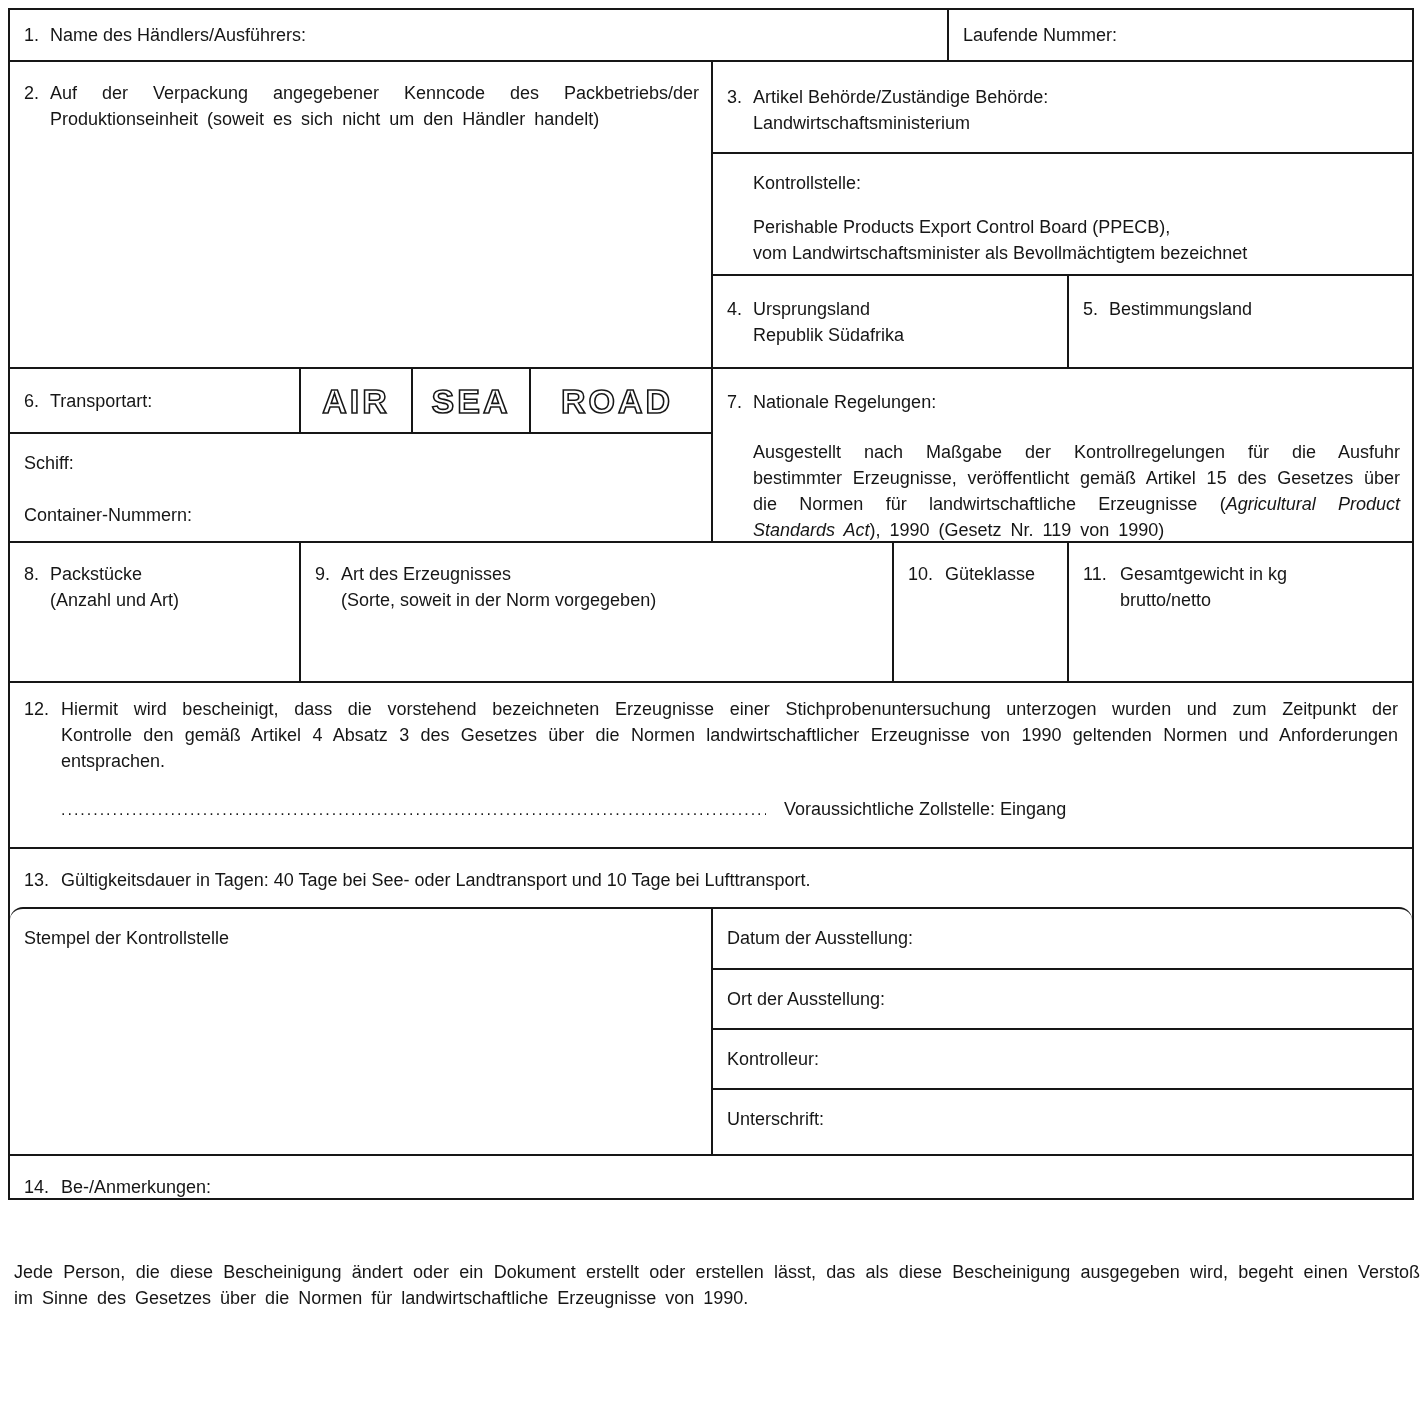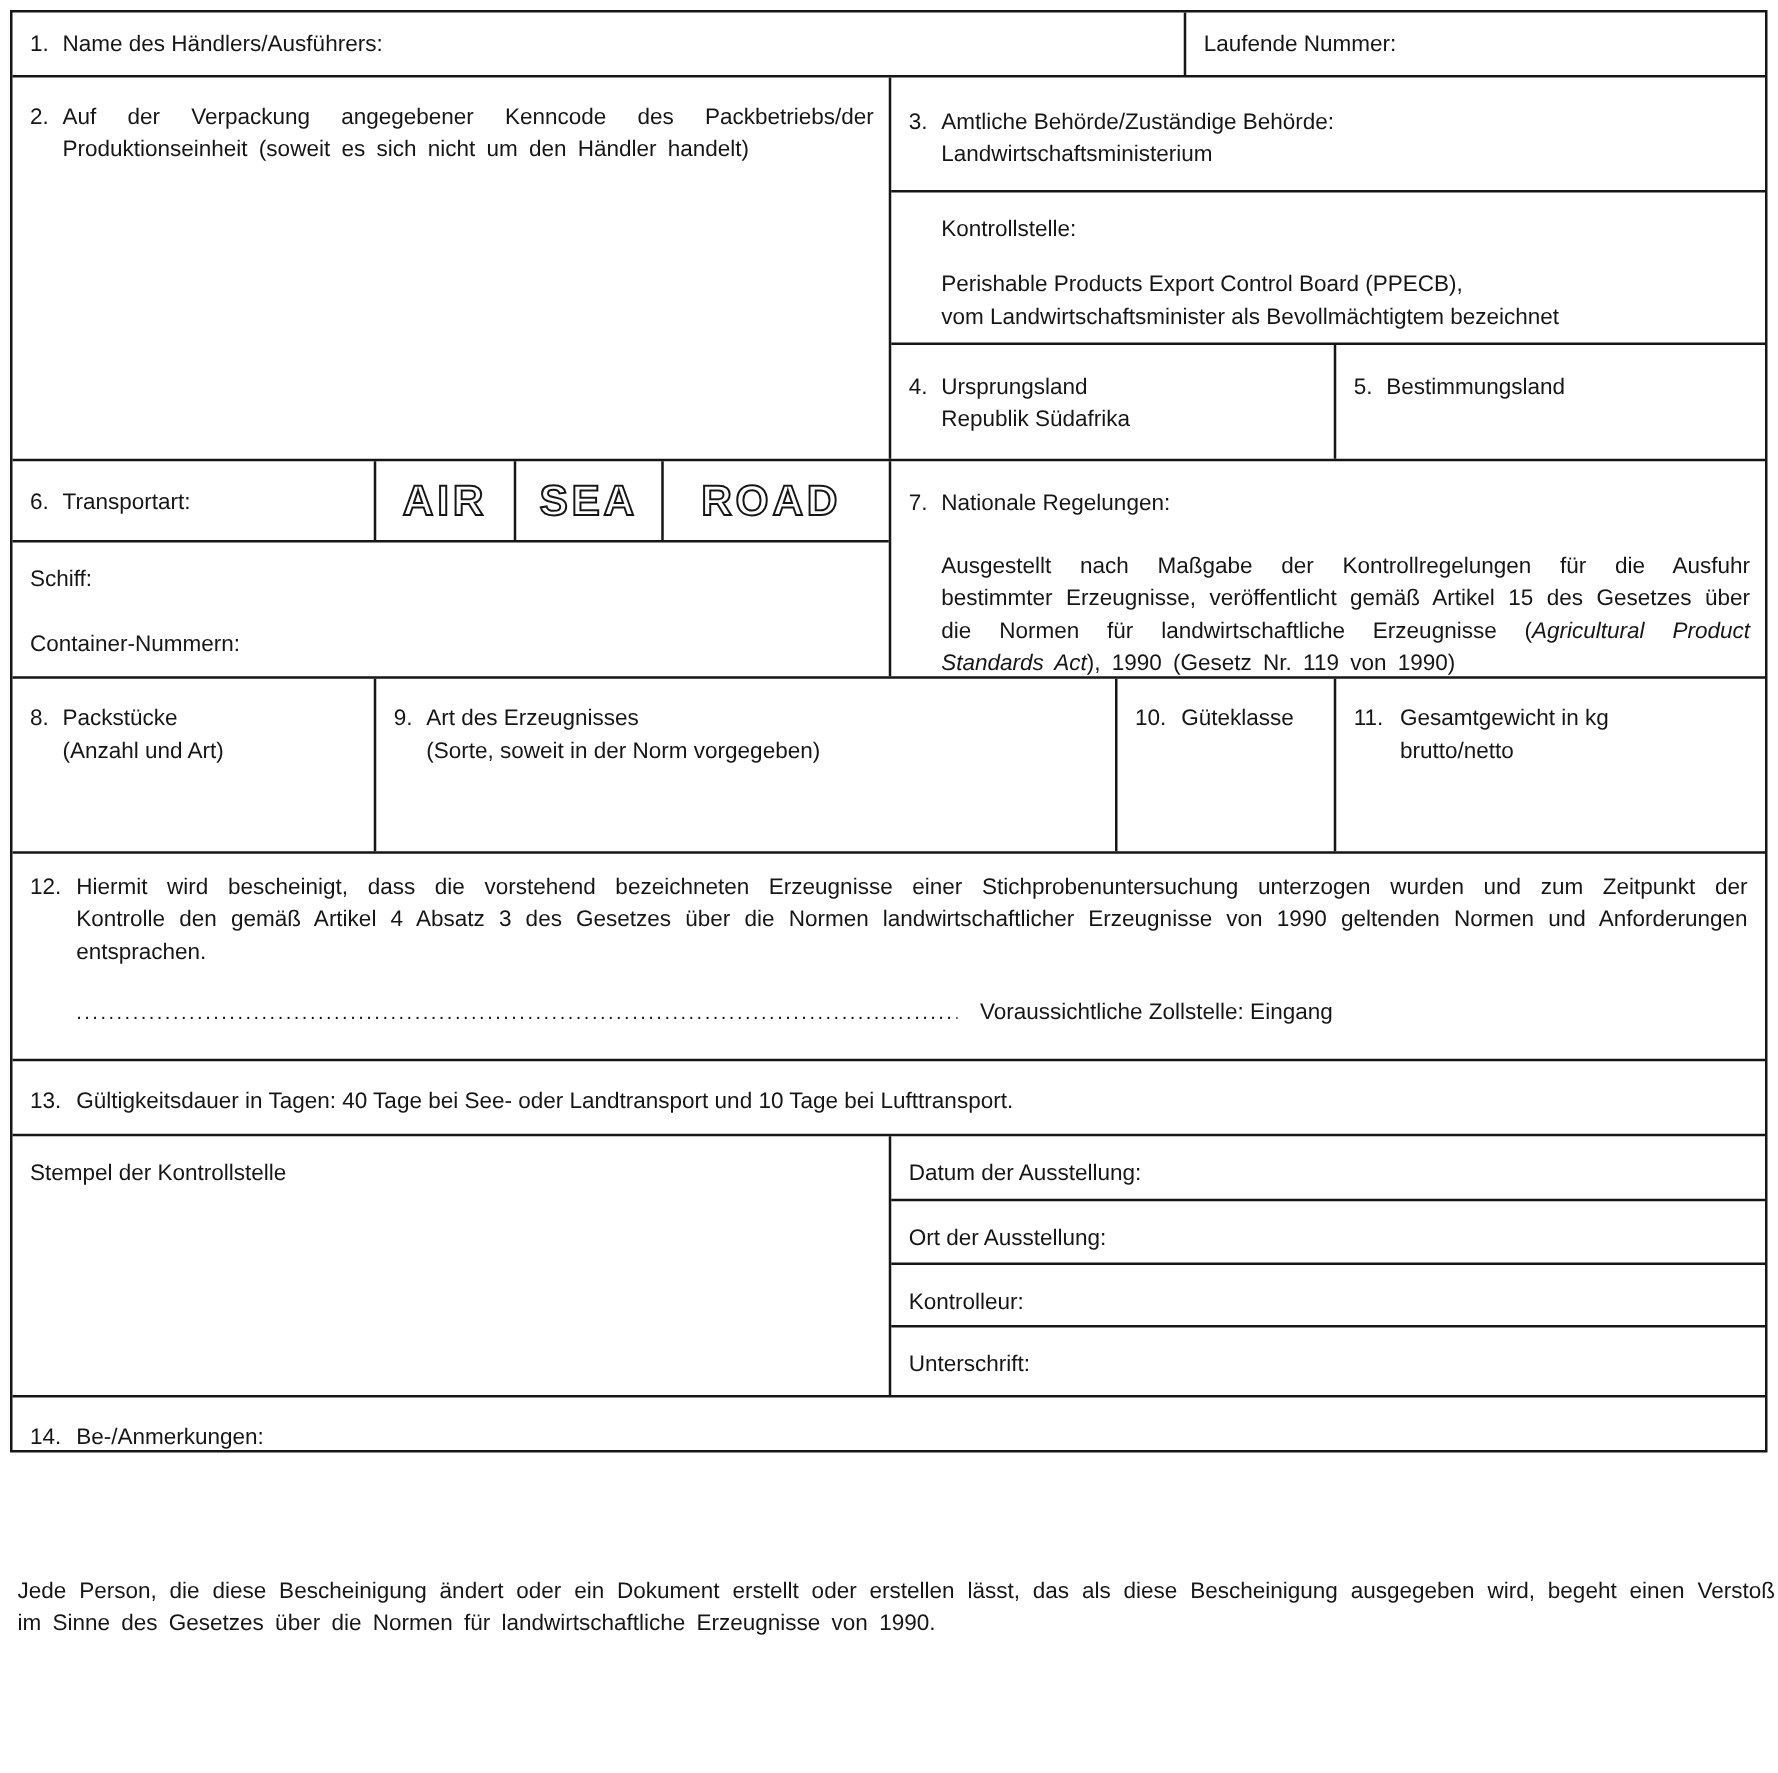--- a/index.html
+++ b/index.html
@@ -68,21 +68,21 @@
   
   .rowE { height:166px; padding-top:13px; padding-right:14px; }
   .dotrow { display:flex; align-items:baseline; margin-left:37px; margin-top:22px; }
   .dots { flex:0 0 705px; overflow:hidden; white-space:nowrap; letter-spacing:2px; font-size:16px; }
   .customs { margin-left:18px; white-space:nowrap; }
 
   
   .rowF { height:60px; padding-top:18px; }
 
   
-  .rowG { height:209px; }
+  .rowG { height:247px;border-radius:13px; }
   .gLeft { width:701px; padding-top:16px; }
   .gRight { width:701px; }
   .g1 { height:59px; padding-top:16px; }
   .g2, .g3 { height:60px; padding-top:16px; }
   .g4 { height:66px; padding-top:16px; }
 
   
   .rowH { height:44px; padding-top:18px; }
 
   .footer { position:absolute; left:14px; top:1238px; width:1406px; text-align:justify; word-spacing:4px;margin-top:21px; }
@@ -107,21 +107,21 @@
       <div class="item">
         <span class="num">2.</span>
         <span class="itext just">Auf der Verpackung angegebener Kenncode des Packbetriebs/der Produktionseinheit (soweit es sich nicht um den Händler handelt)</span>
       </div>
     </div>
     <div class="col bRight bl">
       <div class="cell b1">
         <div class="item">
           <span class="num">3.</span>
           <span class="itext">
-            <div>Amtliche Behörde/Zuständige Behörde:</div>
+            <div>Artikel Behörde/Zuständige Behörde:</div>
             <div>Landwirtschaftsministerium</div>
           </span>
         </div>
       </div>
       <div class="cell b2 bt">
         <div>Kontrollstelle:</div>
         <div class="org">
           <div>Perishable Products Export Control Board (PPECB),</div>
           <div>vom Landwirtschaftsminister als Bevollmächtigtem bezeichnet</div>
         </div>

